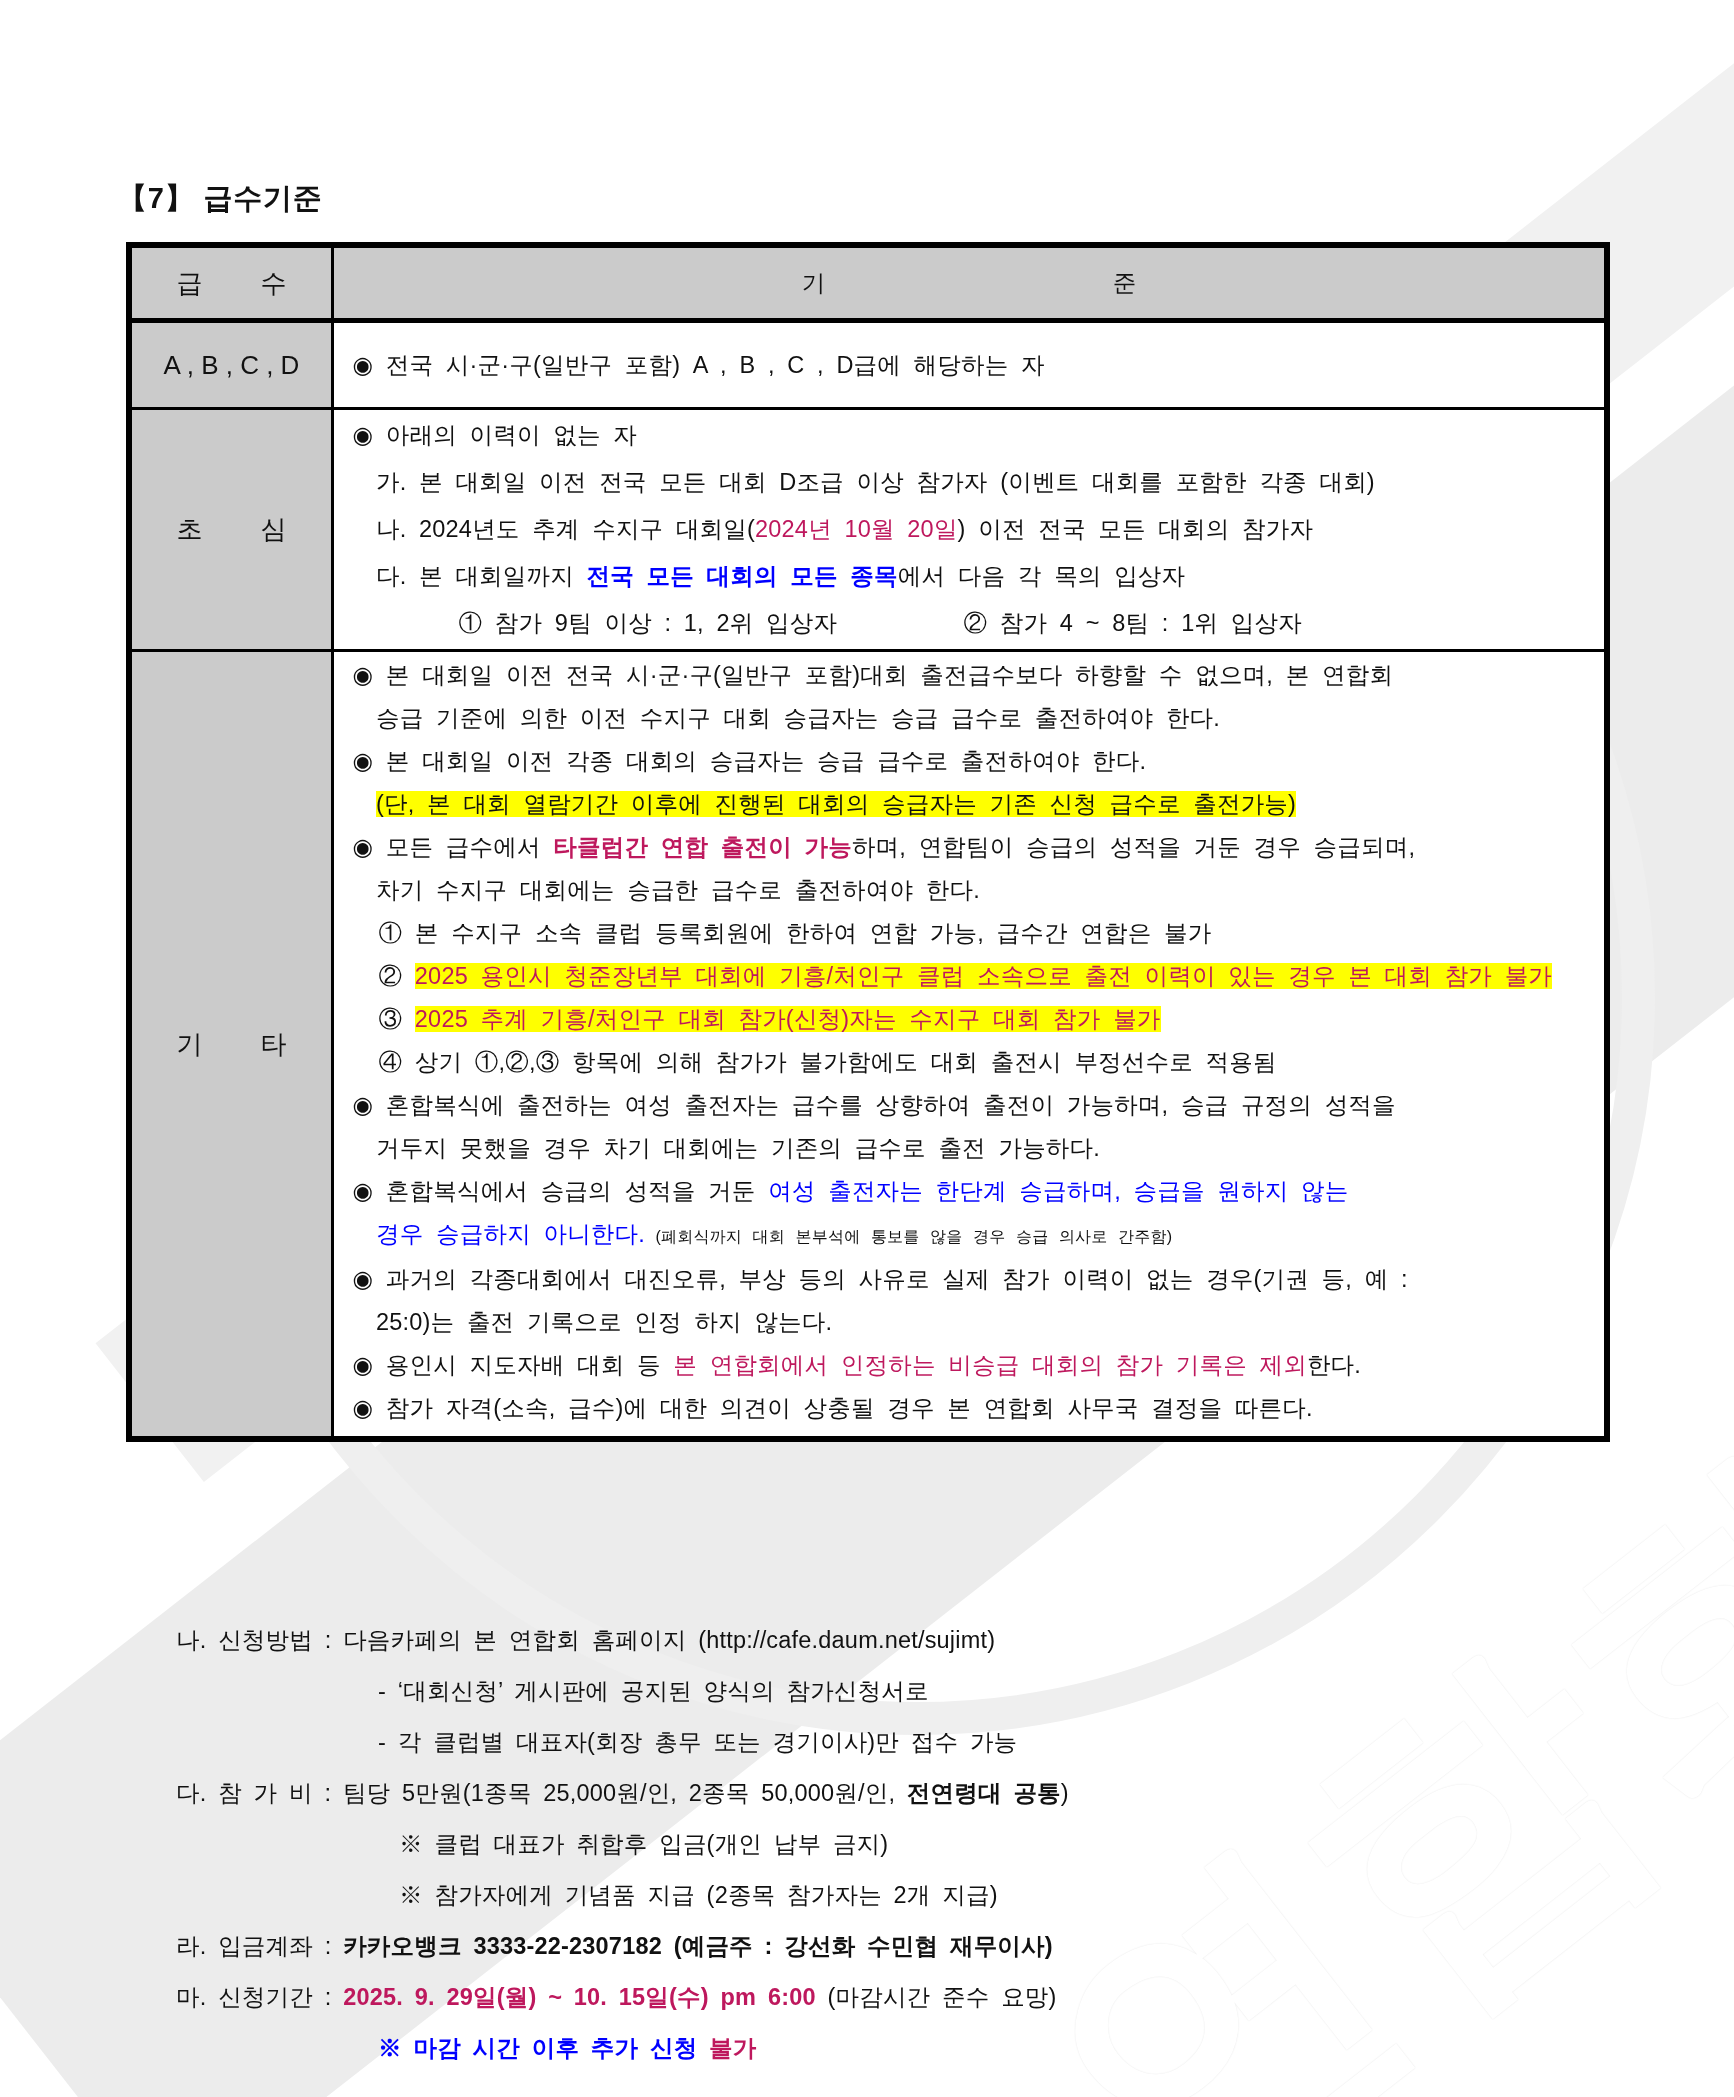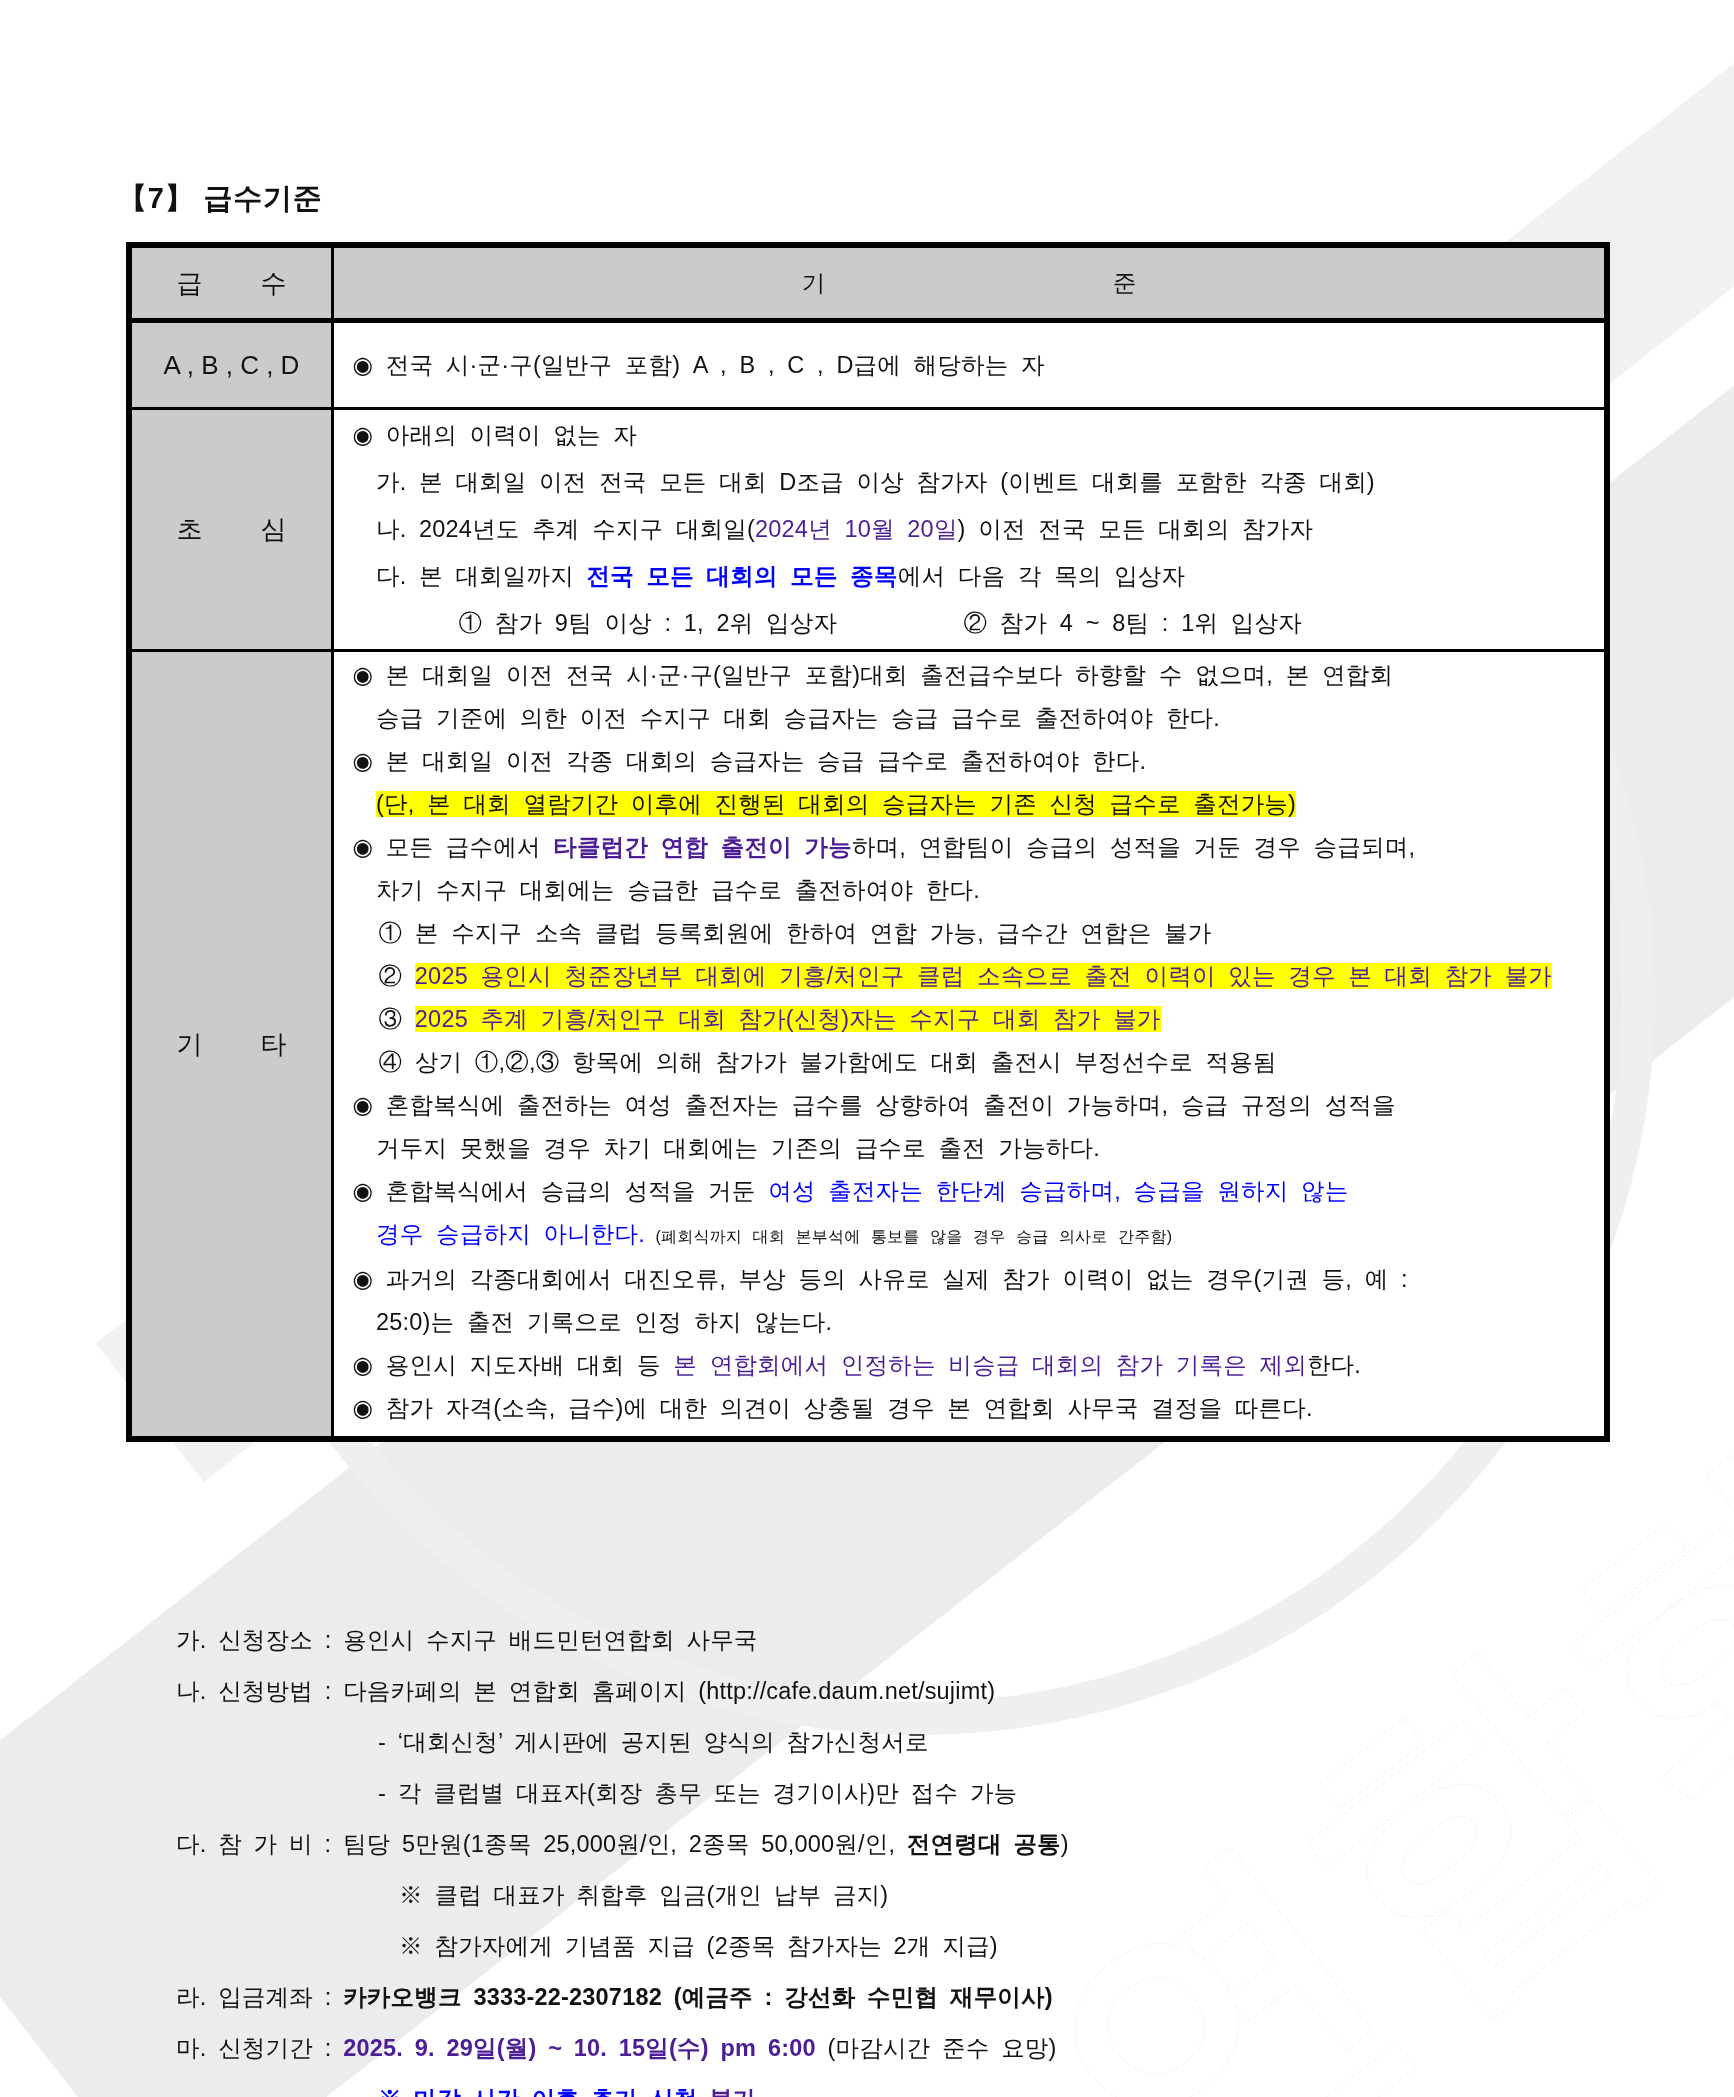--- a/index.html
+++ b/index.html
@@ -77,21 +77,21 @@
     white-space:pre;
   }
   .s8{
     position:absolute;left:105px;top:1615px;width:1552px;
     font-size:23.5px;word-spacing:5px;letter-spacing:0.2px;
   }
   .s8 .ln{line-height:51px;}
   .s0{padding-left:71px;}
   .s1{padding-left:273px;}
   .s2{padding-left:294px;}
-  .c-red{color:#4c1d95;}
+  .c-red{color:#be185d;}
   .c-blue{color:#0000ff;margin-top:22px;}
   .bold{font-weight:bold;}
   .hl{background:#ffff00;}
   .sm{font-size:16px;}
 </style>
 </head>
 <body>
 
 <div class="page">
 
@@ -145,21 +145,20 @@
             <div class="ln l0"><span class="">◉ 과거의 각종대회에서 대진오류, 부상 등의 사유로 실제 참가 이력이 없는 경우(기권 등, 예 :</span></div>
             <div class="ln l1"><span class="">25:0)는 출전 기록으로 인정 하지 않는다.</span></div>
             <div class="ln l0"><span class="">◉ 용인시 지도자배 대회 등 </span><span class="c-red">본 연합회에서 인정하는 비승급 대회의 참가 기록은 제외</span><span class="">한다.</span></div>
             <div class="ln l0"><span class="">◉ 참가 자격(소속, 급수)에 대한 의견이 상충될 경우 본 연합회 사무국 결정을 따른다.</span></div>
           </div>
       </div>
     </div>
 
 
     <div class="s8" id="s8lines">
-        <div class="ln s0"><span class="">가. 신청장소 : 용인시 수지구 배드민턴연합회 사무국</span></div>
         <div class="ln s0"><span class="">나. 신청방법 : 다음카페의 본 연합회 홈페이지 (http://cafe.daum.net/sujimt)</span></div>
         <div class="ln s1"><span class="">- ‘대회신청’ 게시판에 공지된 양식의 참가신청서로</span></div>
         <div class="ln s1"><span class="">- 각 클럽별 대표자(회장 총무 또는 경기이사)만 접수 가능</span></div>
         <div class="ln s0"><span class="">다. 참 가 비 : 팀당 5만원(1종목 25,000원/인, 2종목 50,000원/인, </span><span class="bold">전연령대 공통</span><span class="">)</span></div>
         <div class="ln s2"><span class="">※ 클럽 대표가 취합후 입금(개인 납부 금지)</span></div>
         <div class="ln s2"><span class="">※ 참가자에게 기념품 지급 (2종목 참가자는 2개 지급)</span></div>
         <div class="ln s0"><span class="">라. 입금계좌 : </span><span class="bold">카카오뱅크 3333-22-2307182 (예금주 : 강선화 수민협 재무이사)</span></div>
         <div class="ln s0"><span class="">마. 신청기간 : </span><span class="c-red bold">2025. 9. 29일(월) ~ 10. 15일(수) pm 6:00</span><span class=""> (마감시간 준수 요망)</span></div>
         <div class="ln s1"><span class="c-blue bold">※ 마감 시간 이후 추가 신청 </span><span class="c-red bold">불가</span></div>
       </div>

